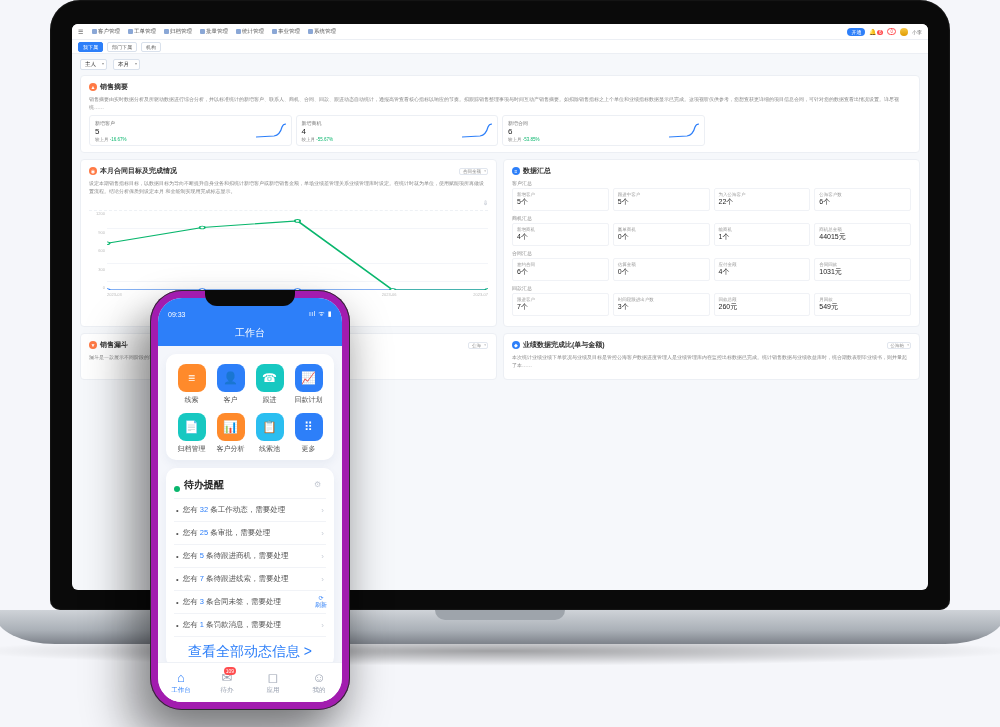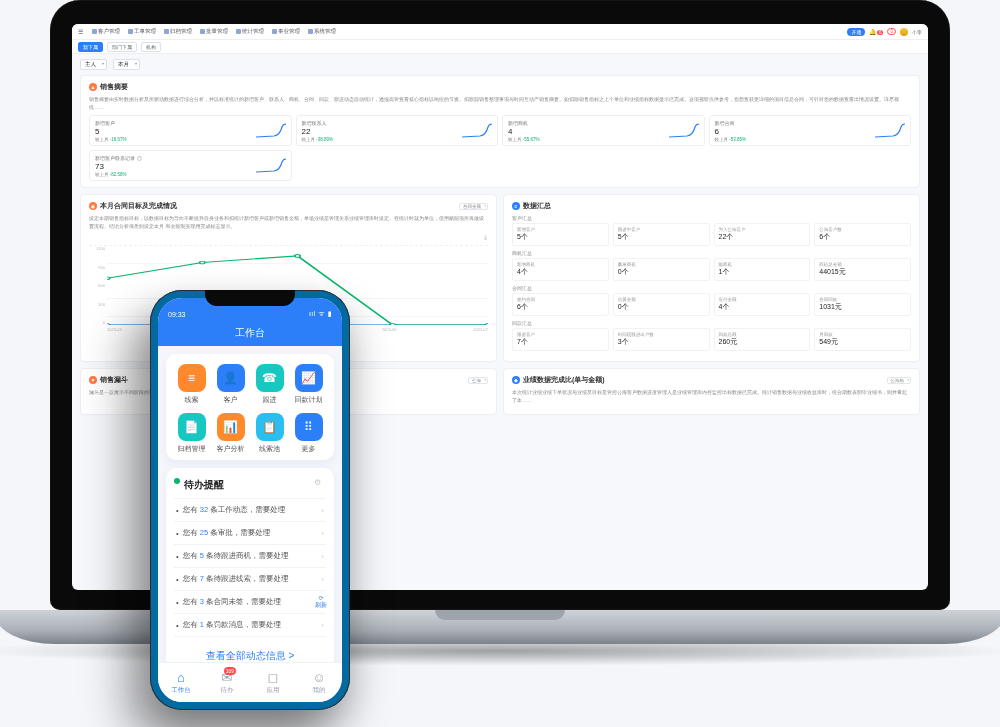--- a/index.html
+++ b/index.html
@@ -276,21 +276,21 @@
     font-size: 4px; color: #bbb;
   }
 
   
   .phone {
     position: absolute;
     left: 150px;
     top: 290px;
     width: 200px;
     height: 420px;
-    background: #0369a1;
+    background: #a21caf;
     border-radius: 32px;
     padding: 8px;
     box-shadow:
       0 0 0 1px #2d2d2d inset,
       0 20px 40px rgba(0,0,0,0.35),
       -30px 30px 40px rgba(0,0,0,0.25);
     z-index: 5;
   }
   .phone-screen {
     width: 100%; height: 100%;
@@ -350,21 +350,21 @@
     display: flex;
     align-items: center;
     justify-content: center;
     color: #fff;
     font-size: 12px;
   }
   .app .lb { font-size: 7px; color: #555; }
 
   .ph-sec-head {
     display: flex;
-    align-items: flex-start;
+    align-items: flex-end;
     gap: 4px;
     margin-bottom: 6px;
   }
   .ph-sec-head .dot {
     width: 6px; height: 6px; border-radius: 50%;
   }
   .ph-sec-head .tt { font-size: 10px; font-weight: 600; color: #222; flex: 1; }
   .gear { width: 12px; height: 12px; color: #c4c9d3; }
 
   .todo-list .td {
@@ -379,22 +379,22 @@
   }
   .todo-list .td .num { color: #2d7ff9; }
   .todo-list .td .chev {
     margin-left: auto;
     color: #c7ccd6;
     font-size: 8px;
   }
   .more-link {
     text-align: center;
     color: #2d7ff9;
-    font-size: 10px;
-    padding-top: 12px;
+    font-size: 14px;
+    padding-top: 6px;
     border-top: 1px solid #f1f3f7;
   }
 
   .ph-mini-filters {
     display: flex; gap: 4px; align-items: center;
   }
   .ph-mini-filters .f {
     font-size: 7px;
     border-radius: 4px;
     padding: 1px 6px;
@@ -500,59 +500,35 @@
       <div class="delta">较上月 <span class="neg">-16.67%</span></div>
     </div>
     <div class="spark">
       <svg viewBox="0 0 30 16">
                   <path d="M0,14 L18,13 Q24,12 26,4 Q27,1 30,1"></path>
                 </svg>
     </div>
             </div>
             <div class="stat-cell">
     <div class="stat-left">
-      <div class="lbl">新增联系人</div>
-      <div class="val">22</div>
-      <div class="delta">较上月 <span class="neg">-38.89%</span></div>
-    </div>
-    <div class="spark">
-      <svg viewBox="0 0 30 16">
-                  <path d="M0,14 L18,13 Q24,12 26,4 Q27,1 30,1"></path>
-                </svg>
-    </div>
-            </div>
-            <div class="stat-cell">
-    <div class="stat-left">
       <div class="lbl">新增商机</div>
       <div class="val">4</div>
       <div class="delta">较上月 <span class="neg">-55.67%</span></div>
     </div>
     <div class="spark">
       <svg viewBox="0 0 30 16">
                   <path d="M0,14 L18,13 Q24,12 26,4 Q27,1 30,1"></path>
                 </svg>
     </div>
             </div>
             <div class="stat-cell">
     <div class="stat-left">
       <div class="lbl">新增合同</div>
       <div class="val">6</div>
       <div class="delta">较上月 <span class="neg">-53.85%</span></div>
-    </div>
-    <div class="spark">
-      <svg viewBox="0 0 30 16">
-                  <path d="M0,14 L18,13 Q24,12 26,4 Q27,1 30,1"></path>
-                </svg>
-    </div>
-            </div>
-            <div class="stat-cell">
-    <div class="stat-left">
-      <div class="lbl">新增客户联系记录<span class="q">?</span></div>
-      <div class="val">73</div>
-      <div class="delta">较上月 <span class="neg">-82.58%</span></div>
     </div>
     <div class="spark">
       <svg viewBox="0 0 30 16">
                   <path d="M0,14 L18,13 Q24,12 26,4 Q27,1 30,1"></path>
                 </svg>
     </div>
             </div>
           </div>
       </div>
 

